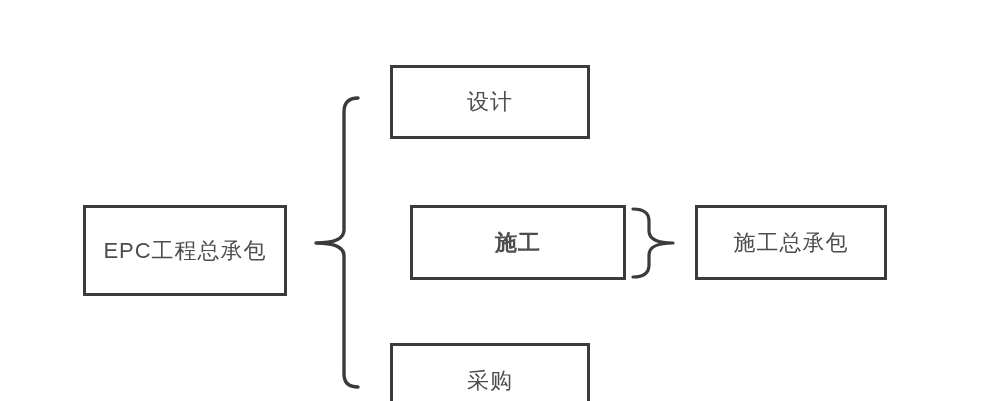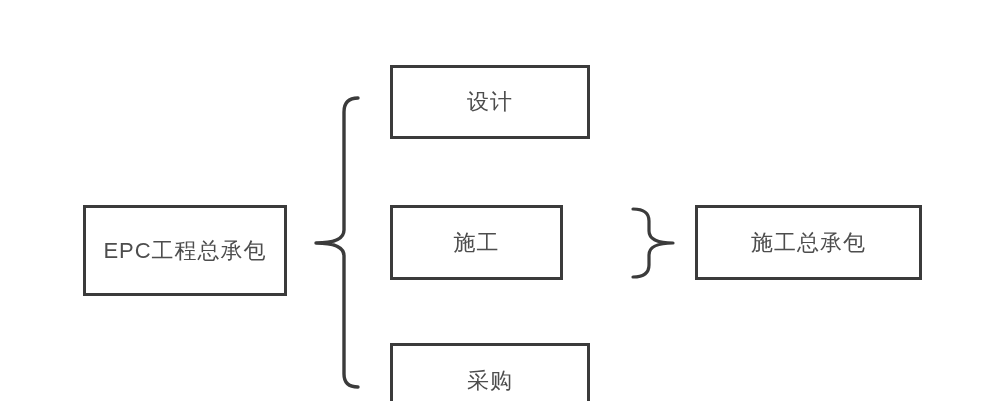--- a/index.html
+++ b/index.html
@@ -31,23 +31,23 @@
     display: flex;
     align-items: center;
     justify-content: center;
     font-size: 22px;
     color: #4d4d4d;
     letter-spacing: 1px;
     white-space: nowrap;
   }
   .node-epc          { left: 83px;  top: 205px; width: 204px; height: 91px; }
   .node-design       { left: 390px; top: 65px;  width: 200px; height: 74px; }
-  .node-construction { left: 390px; top: 205px; width: 173px; height: 75px; }
+  .node-construction { left: 410px; top: 205px; width: 216px; height: 75px; font-weight: bold; }
   .node-procurement  { left: 390px; top: 343px; width: 200px; height: 75px; }
-  .node-construction-gc { left: 695px; top: 205px; width: 227px; height: 75px; }
+  .node-construction-gc { left: 695px; top: 205px; width: 192px; height: 75px; }
 </style>
 </head>
 <body>
 
 <div class="canvas">
 
   <svg class="overlay" viewBox="0 0 992 401" xmlns="http://www.w3.org/2000/svg">
     <path d="M358,98 Q344,98 344,112 L344,230 Q344,243 316,243 Q344,243 344,256 L344,374 Q344,387 358,387" fill="none" stroke="#3b3b3b" stroke-width="3.4" stroke-linecap="round" stroke-linejoin="round"></path>
     <path d="M633,209 Q649,209 649,221 L649,231 Q649,243 673,243 Q649,243 649,255 L649,265 Q649,277 633,277" fill="none" stroke="#3b3b3b" stroke-width="3.2" stroke-linecap="round" stroke-linejoin="round"></path>
   </svg>

